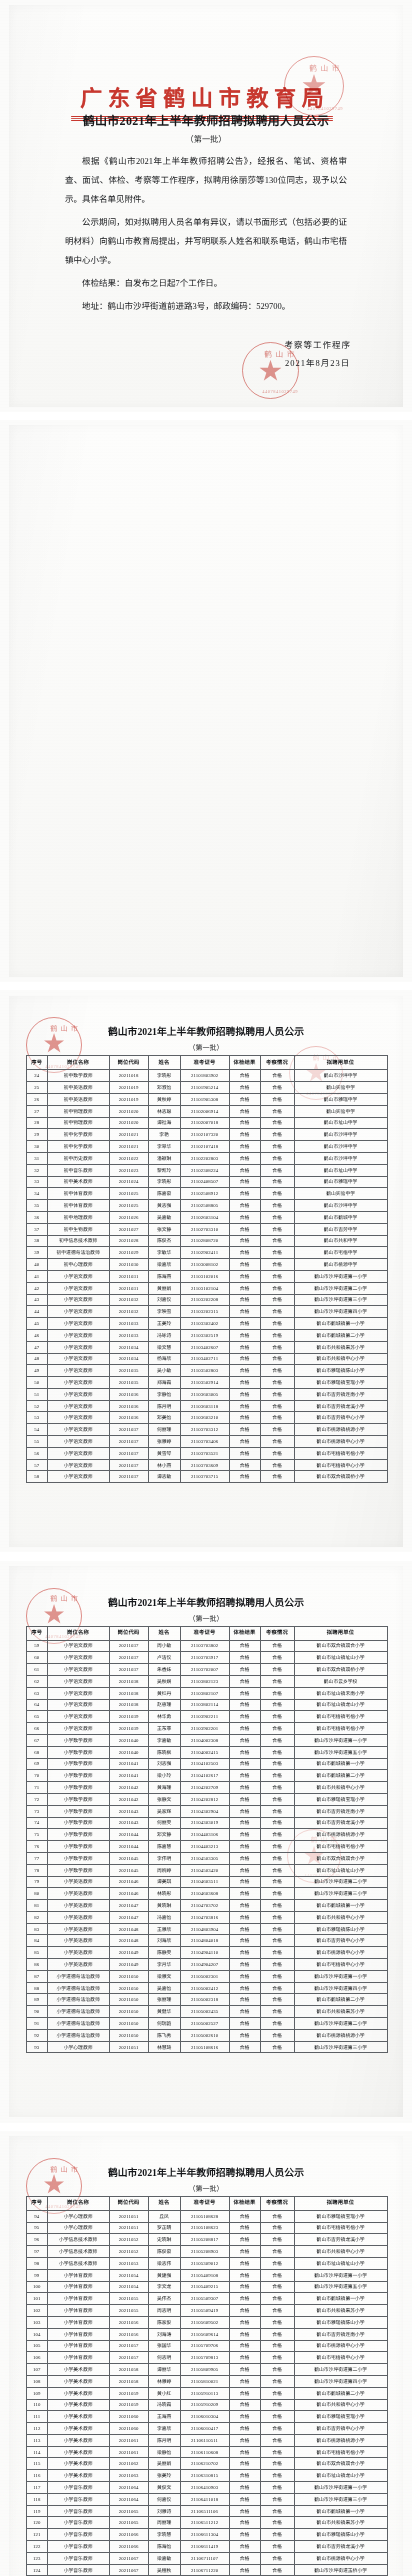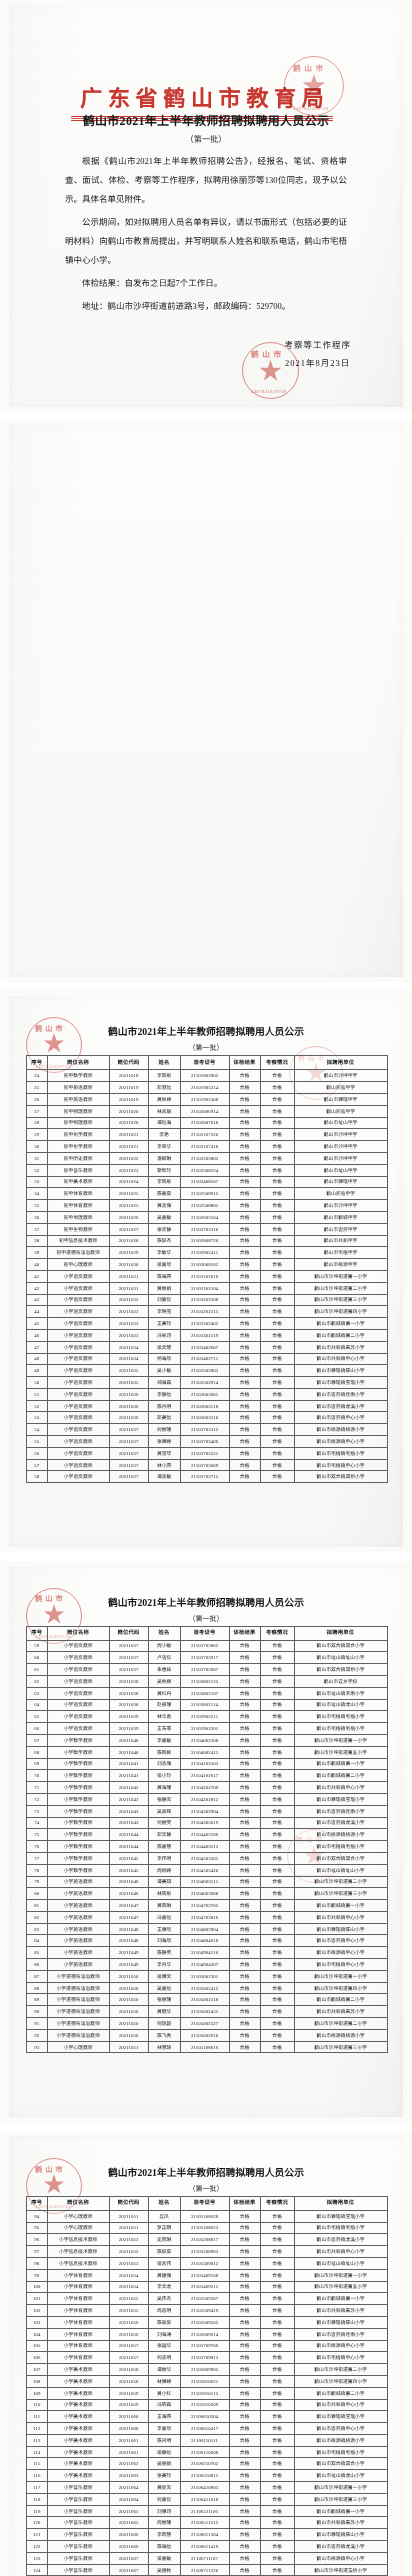--- a/index.html
+++ b/index.html
@@ -69,22 +69,22 @@
     pointer-events:none;
     mix-blend-mode:multiply;
   }
   .seal .star{
     position:absolute; left:50%; top:50%;
     transform:translate(-50%,-50%);
     color:rgba(206,74,66,.58);
     line-height:1;
   }
   .seal .arc-top,.seal .arc-bot{
-    position:absolute; left:8px; right:0; text-align:left;
-    font-weight:700; white-space:nowrap;
+    position:absolute; left:16px; right:0; text-align:right;
+    font-weight:400; white-space:nowrap;
   }
   .seal .arc-top{top:9%;}
   .seal .arc-bot{bottom:7%; font-size:.55em; letter-spacing:0.5px; opacity:.82;}
 
   .seal-hd{
     width:58px;height:58px;
     right:68px; top:56px;
     opacity:.85;
   }
   .seal-hd .star{font-size:24px;}

